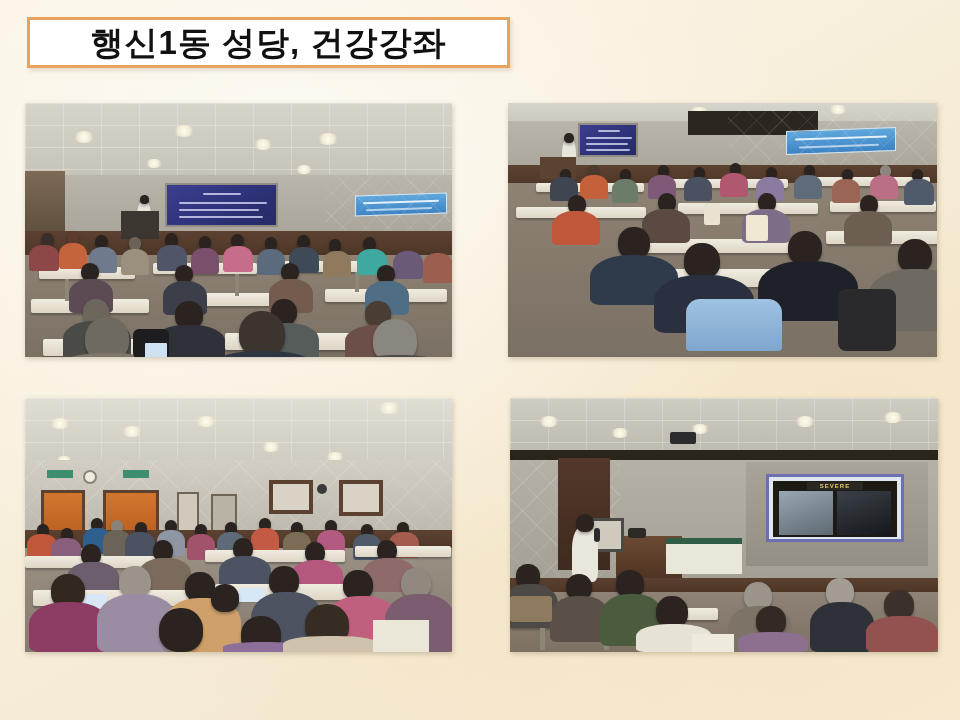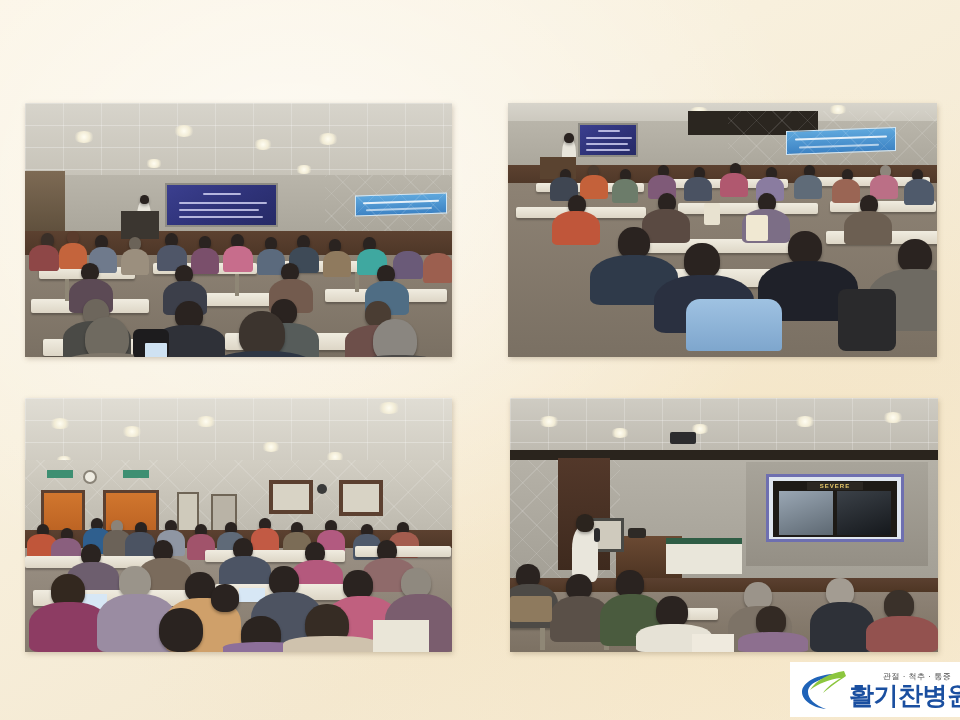--- a/index.html
+++ b/index.html
@@ -167,20 +167,23 @@
     line-height: 1;
     letter-spacing: -0.5px;
     white-space: nowrap;
   }
 </style>
 </head>
 <body>
 
 <div id="slide">
 
+  <div id="title-box">
+    <span id="title-text">행신1동 성당, 건강강좌</span>
+  </div>
 
   <div class="photo" style="left:25px; top:103px; width:427px; height:254px;">
     <div class="scene">
       <div class="layer ceiling" style="height:92px;"></div>
       <div class="layer ceiling-grid" style="height:92px;"></div>
       <div class="layer downlight" style="left:48px; top:28px; width:22px; height:12px;"></div>
       <div class="layer downlight" style="left:148px; top:22px; width:22px; height:12px;"></div>
       <div class="layer downlight" style="left:228px; top:36px; width:20px; height:11px;"></div>
       <div class="layer downlight" style="left:292px; top:30px; width:22px; height:12px;"></div>
       <div class="layer downlight" style="left:120px; top:56px; width:18px; height:9px;"></div>
@@ -518,24 +521,14 @@
       <div class="layer body" style="left:228px; top:234px; width:70px; height:20px; background:#8d6f8f;"></div>
       <div class="layer head" style="left:316px; top:180px; width:28px; height:28px; background:#a39c92;"></div>
       <div class="layer body" style="left:300px; top:204px; width:64px; height:50px; background:#2e3138;"></div>
       <div class="layer head" style="left:374px; top:192px; width:30px; height:30px; background:#3a312a;"></div>
       <div class="layer body" style="left:356px; top:218px; width:72px; height:36px; background:#93524f;"></div>
       <div class="layer" style="left:182px; top:236px; width:42px; height:18px; background:#efeade;"></div>
       <div class="layer" style="left:0px; top:198px; width:42px; height:26px; background:#8e7a5e; border-radius:3px;"></div>
     </div>
   </div>
 
-  <div id="logo-block">
-    <svg id="logo-mark" viewBox="0 0 52 44">
-      <path d="M40 6 C22 6 6 14 6 24 C6 33 18 40 30 41 C19 37 12 31 12 24 C12 15 26 9 42 9 Z" fill="#1f63b8"></path>
-      <path d="M48 3 C34 5 20 12 14 22 C22 16 33 11 45 10 C38 14 31 19 27 25 C34 19 44 12 50 8 Z" fill="#8cc63e"></path>
-    </svg>
-    <div id="logo-text-wrap">
-      <div id="logo-tagline">관절 · 척추 · 통증</div>
-      <div id="logo-name">활기찬병원</div>
-    </div>
-  </div>
 
 </div>
 
 </body></html>

